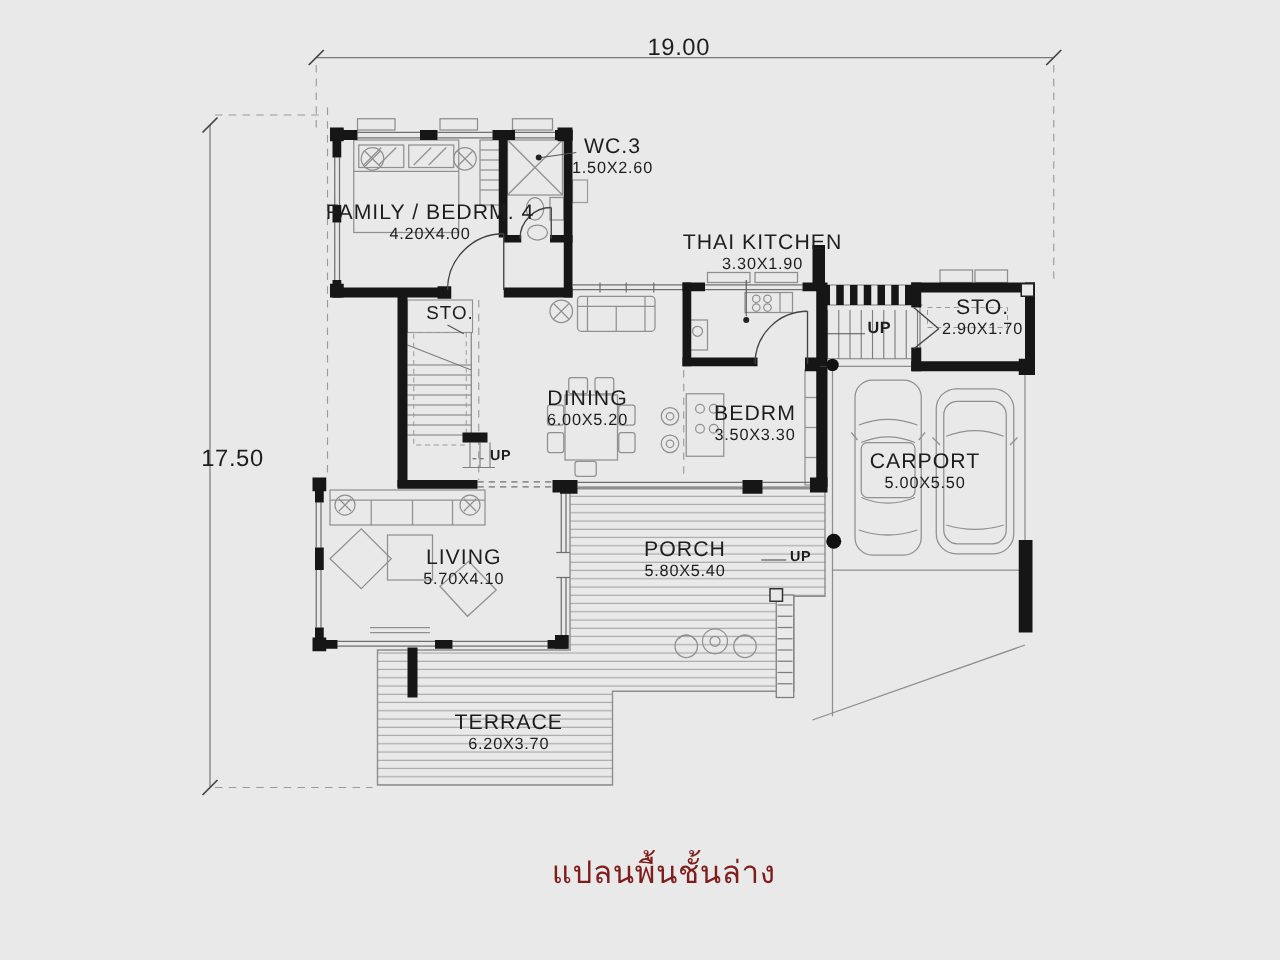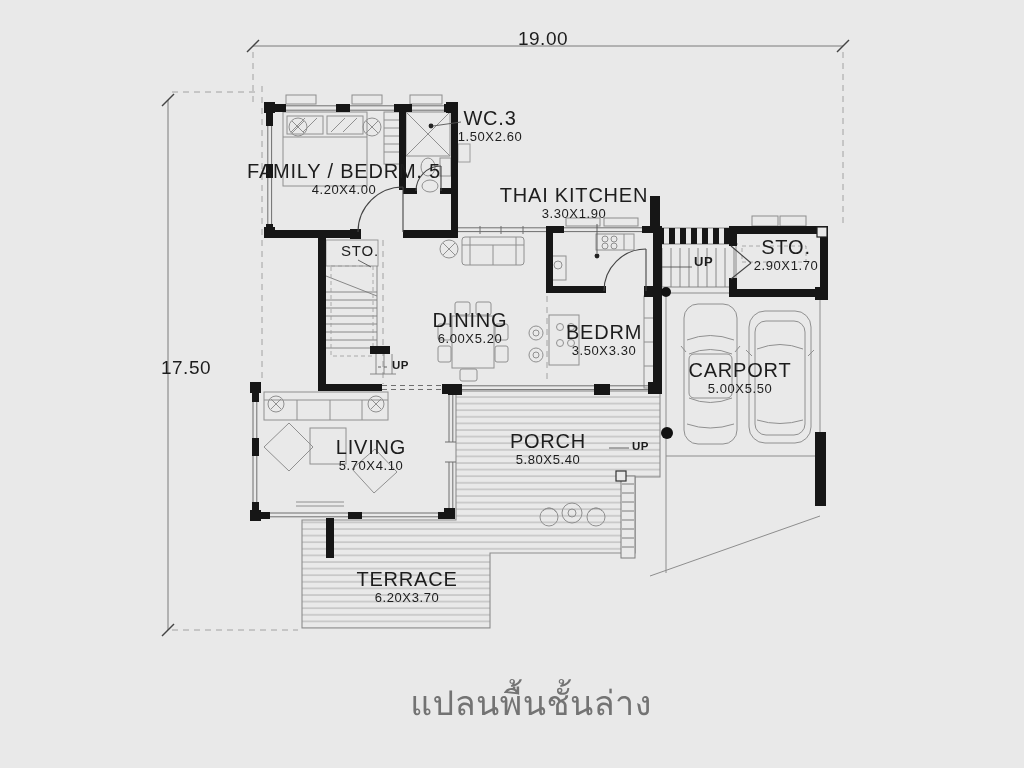--- a/index.html
+++ b/index.html
@@ -1,27 +1,27 @@
 <!DOCTYPE html>
 <html><head>
 <meta charset="utf-8">
 <style>
   html,body{margin:0;padding:0;}
   body{width:1024px;height:768px;background:#e9e9e9;position:relative;overflow:hidden;
        font-family:"Liberation Sans","DejaVu Sans",sans-serif;}
   #plan{position:absolute;left:0;top:0;width:1024px;height:768px;}
   .lbl{position:absolute;display:flex;flex-direction:column;align-items:center;
        color:#1d1d1d;line-height:1.15;pointer-events:none;}
-  .rn{font-size:20px;font-weight:500;letter-spacing:0.8px;white-space:nowrap;}
+  .rn{font-size:17px;font-weight:500;letter-spacing:0.8px;white-space:nowrap;}
   .rs{font-size:13px;font-weight:500;letter-spacing:0.6px;white-space:nowrap;}
   .sm .rn{font-size:15px;}
   .dim{font-size:19px;font-weight:500;letter-spacing:0.5px;}
   .up{font-size:11.5px;font-weight:bold;letter-spacing:0.5px;}
   .up2{font-size:13px;font-weight:bold;letter-spacing:0.5px;}
-  .title{font-size:34px;letter-spacing:0.5px;color:#737373;}
+  .title{font-size:25px;letter-spacing:0.5px;color:#7f1d1d;}
 </style>
 </head>
 <body>
 
 <svg id="plan" viewBox="0 0 1024 768">
   <defs>
     <pattern id="deckp" width="12" height="6.6" patternUnits="userSpaceOnUse">
       <line x1="0" y1="1" x2="12" y2="1" stroke="#a6a6a6" stroke-width="0.9"></line>
     </pattern>
   </defs>
@@ -360,31 +360,31 @@
 </svg>
 
 <div class="lbl dim" style="left:513px;top:28px;width:60px;">
     <span>19.00</span>
   </div>
 <div class="lbl dim" style="left:156px;top:357px;width:60px;">
     <span>17.50</span>
   </div>
 
 <div class="lbl" style="left:254px;top:160px;width:180px;">
-  <span class="rn">FAMILY / BEDRM. 5</span>
+  <span class="rn">FAMILY / BEDRM. 4</span>
   <span class="rs">4.20X4.00</span>
 </div>
 <div class="lbl" style="left:450px;top:107px;width:80px;">
   <span class="rn">WC.3</span>
   <span class="rs">1.50X2.60</span>
 </div>
 <div class="lbl sm" style="left:330px;top:242px;width:60px;">
   <span class="rn">STO.</span>
 </div>
-<div class="lbl" style="left:504px;top:184px;width:140px;justify-content:center;">
+<div class="lbl" style="left:540px;top:184px;width:140px;justify-content:center;">
   <span class="rn">THAI  KITCHEN</span>
   <span class="rs">3.30X1.90</span>
 </div>
 <div class="lbl" style="left:744px;top:236px;width:84px;">
   <span class="rn">STO.</span>
   <span class="rs">2.90X1.70</span>
 </div>
 <div class="lbl" style="left:428px;top:309px;width:84px;">
   <span class="rn">DINING</span>
   <span class="rs">6.00X5.20</span>

